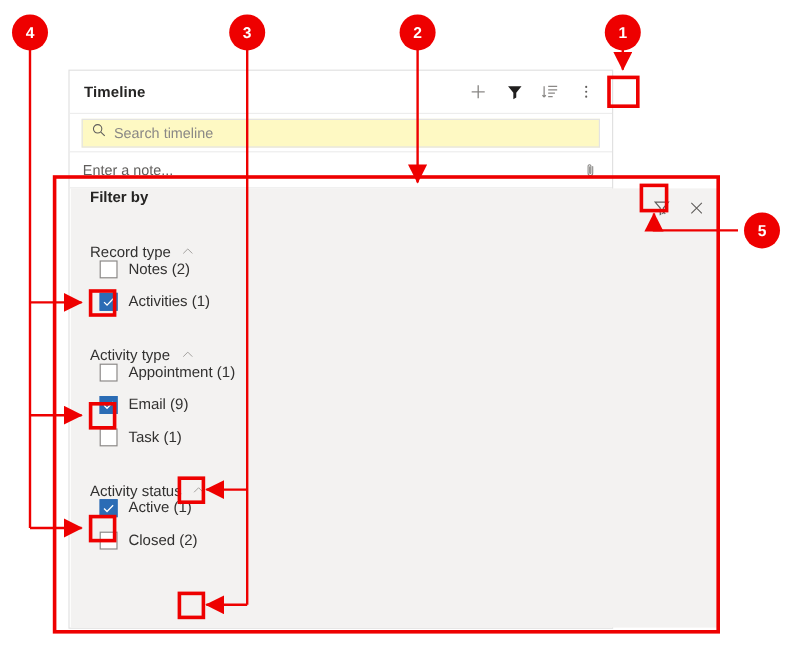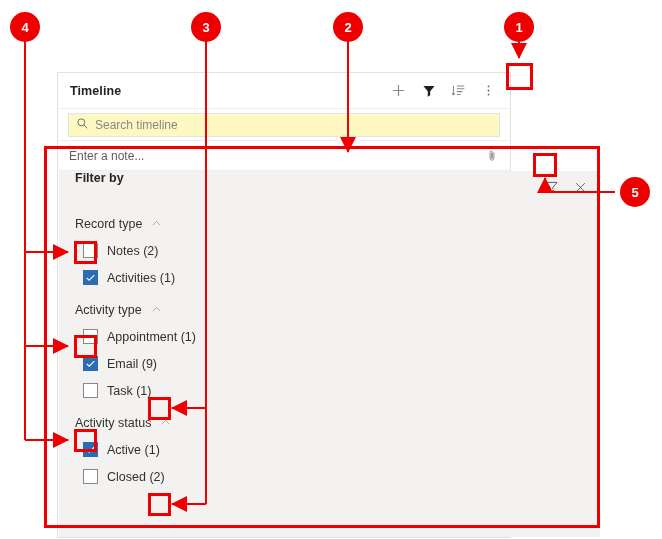--- a/index.html
+++ b/index.html
@@ -13,21 +13,21 @@
     position: relative;
     overflow: hidden;
     font-family: "Liberation Sans", sans-serif;
     color: #323130;
   }
 
   
   #timeline-card {
     position: absolute;
     left: 57px;
-    top: 72px;
+    top: 58px;
     width: 454px;
     height: 466px;
     background: #ffffff;
     border: 1px solid #e1e1e1;
     box-sizing: border-box;
   }
 
   #timeline-header {
     position: absolute;
     left: 0; top: 0;
@@ -157,21 +157,21 @@
   .chev {
     width: 15px;
     height: 15px;
     display: flex;
     align-items: center;
     justify-content: center;
     color: #a19f9d;
   }
   .filter-option {
     display: flex;
-    align-items: flex-end;
+    align-items: flex-start;
     gap: 9px;
     height: 27px;
     padding-left: 8px;
   }
   .cb {
     width: 15px;
     height: 15px;
     border: 1px solid #8a8886;
     background: #ffffff;
     box-sizing: border-box;

